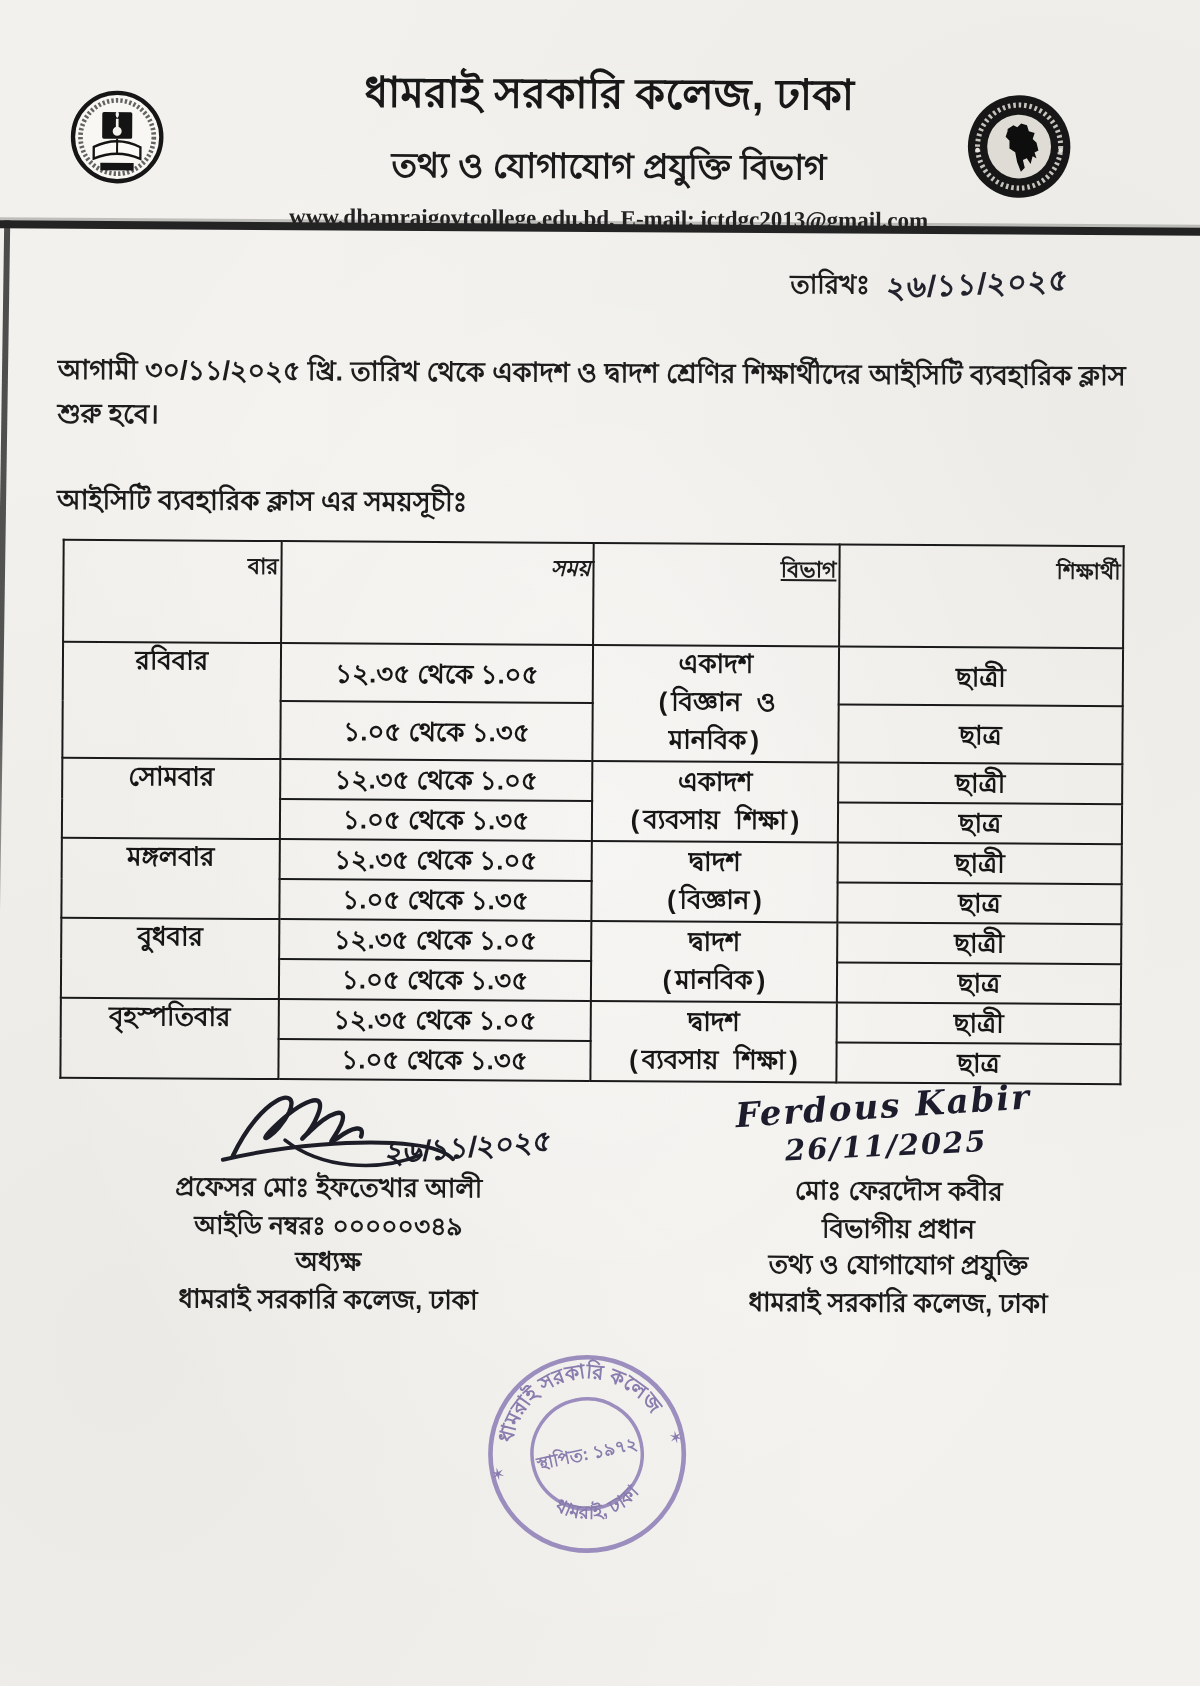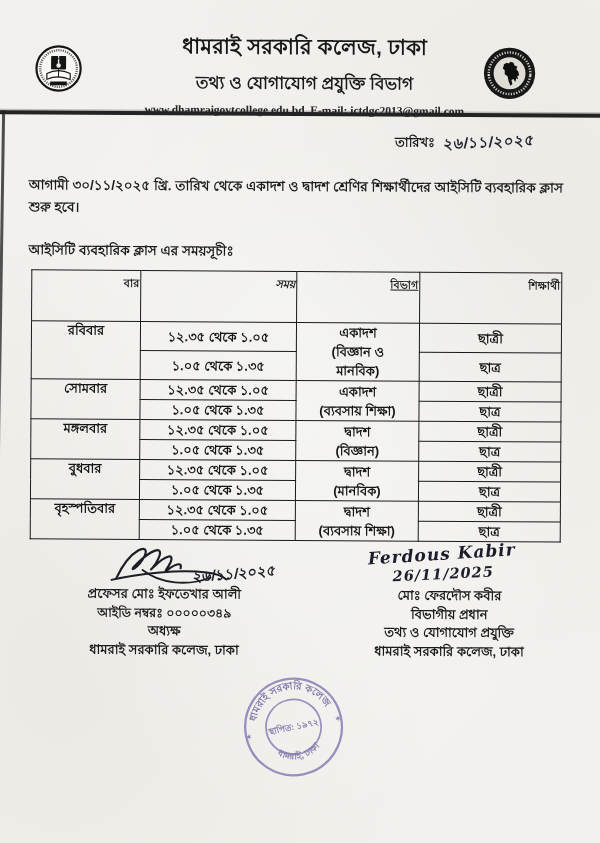--- a/index.html
+++ b/index.html
@@ -51,21 +51,21 @@
   table.sched th,table.sched td{border:1.6px solid #1a1a1a;}
   table.sched th{
     height:45px;vertical-align:top;padding-top:4px;
     font-size:11px;font-weight:bold;text-align:right;
   }
   table.sched td{
     height:19px;line-height:17px;padding:0 16px;text-align:center;
     font-size:13px;font-weight:bold;color:#161616;
   }
   td.day-cell{vertical-align:top;padding-top:2px;}
-  td.division-cell div{line-height:19px;}
+  td.division-cell div{line-height:19px;font-family:Liberation Mono, monospace;}
   .w-day{width:106px;} .w-time{width:153px;font-style:italic;} .w-div{width:120px;text-decoration:underline;} .w-stu{width:139px;border-radius:12px;}
   
   .sig-scribble{position:absolute;left:112px;top:541px;width:122px;height:52px;}
   .sig-date-left{position:absolute;left:196px;top:563px;font-size:14.5px;font-weight:600;
     color:#1d1d28;transform:rotate(-5deg) skewX(-8deg);white-space:nowrap;}
   .sig-block{position:absolute;text-align:center;font-weight:bold;color:#1b1b1b;}
   .sig-left-block{left:38px;top:586px;width:260px;}
   .sig-right-block{left:328px;top:586px;width:250px;}
   .sig-line{font-size:13px;line-height:18.5px;}
   .sig-line.small{font-size:12.5px;}

